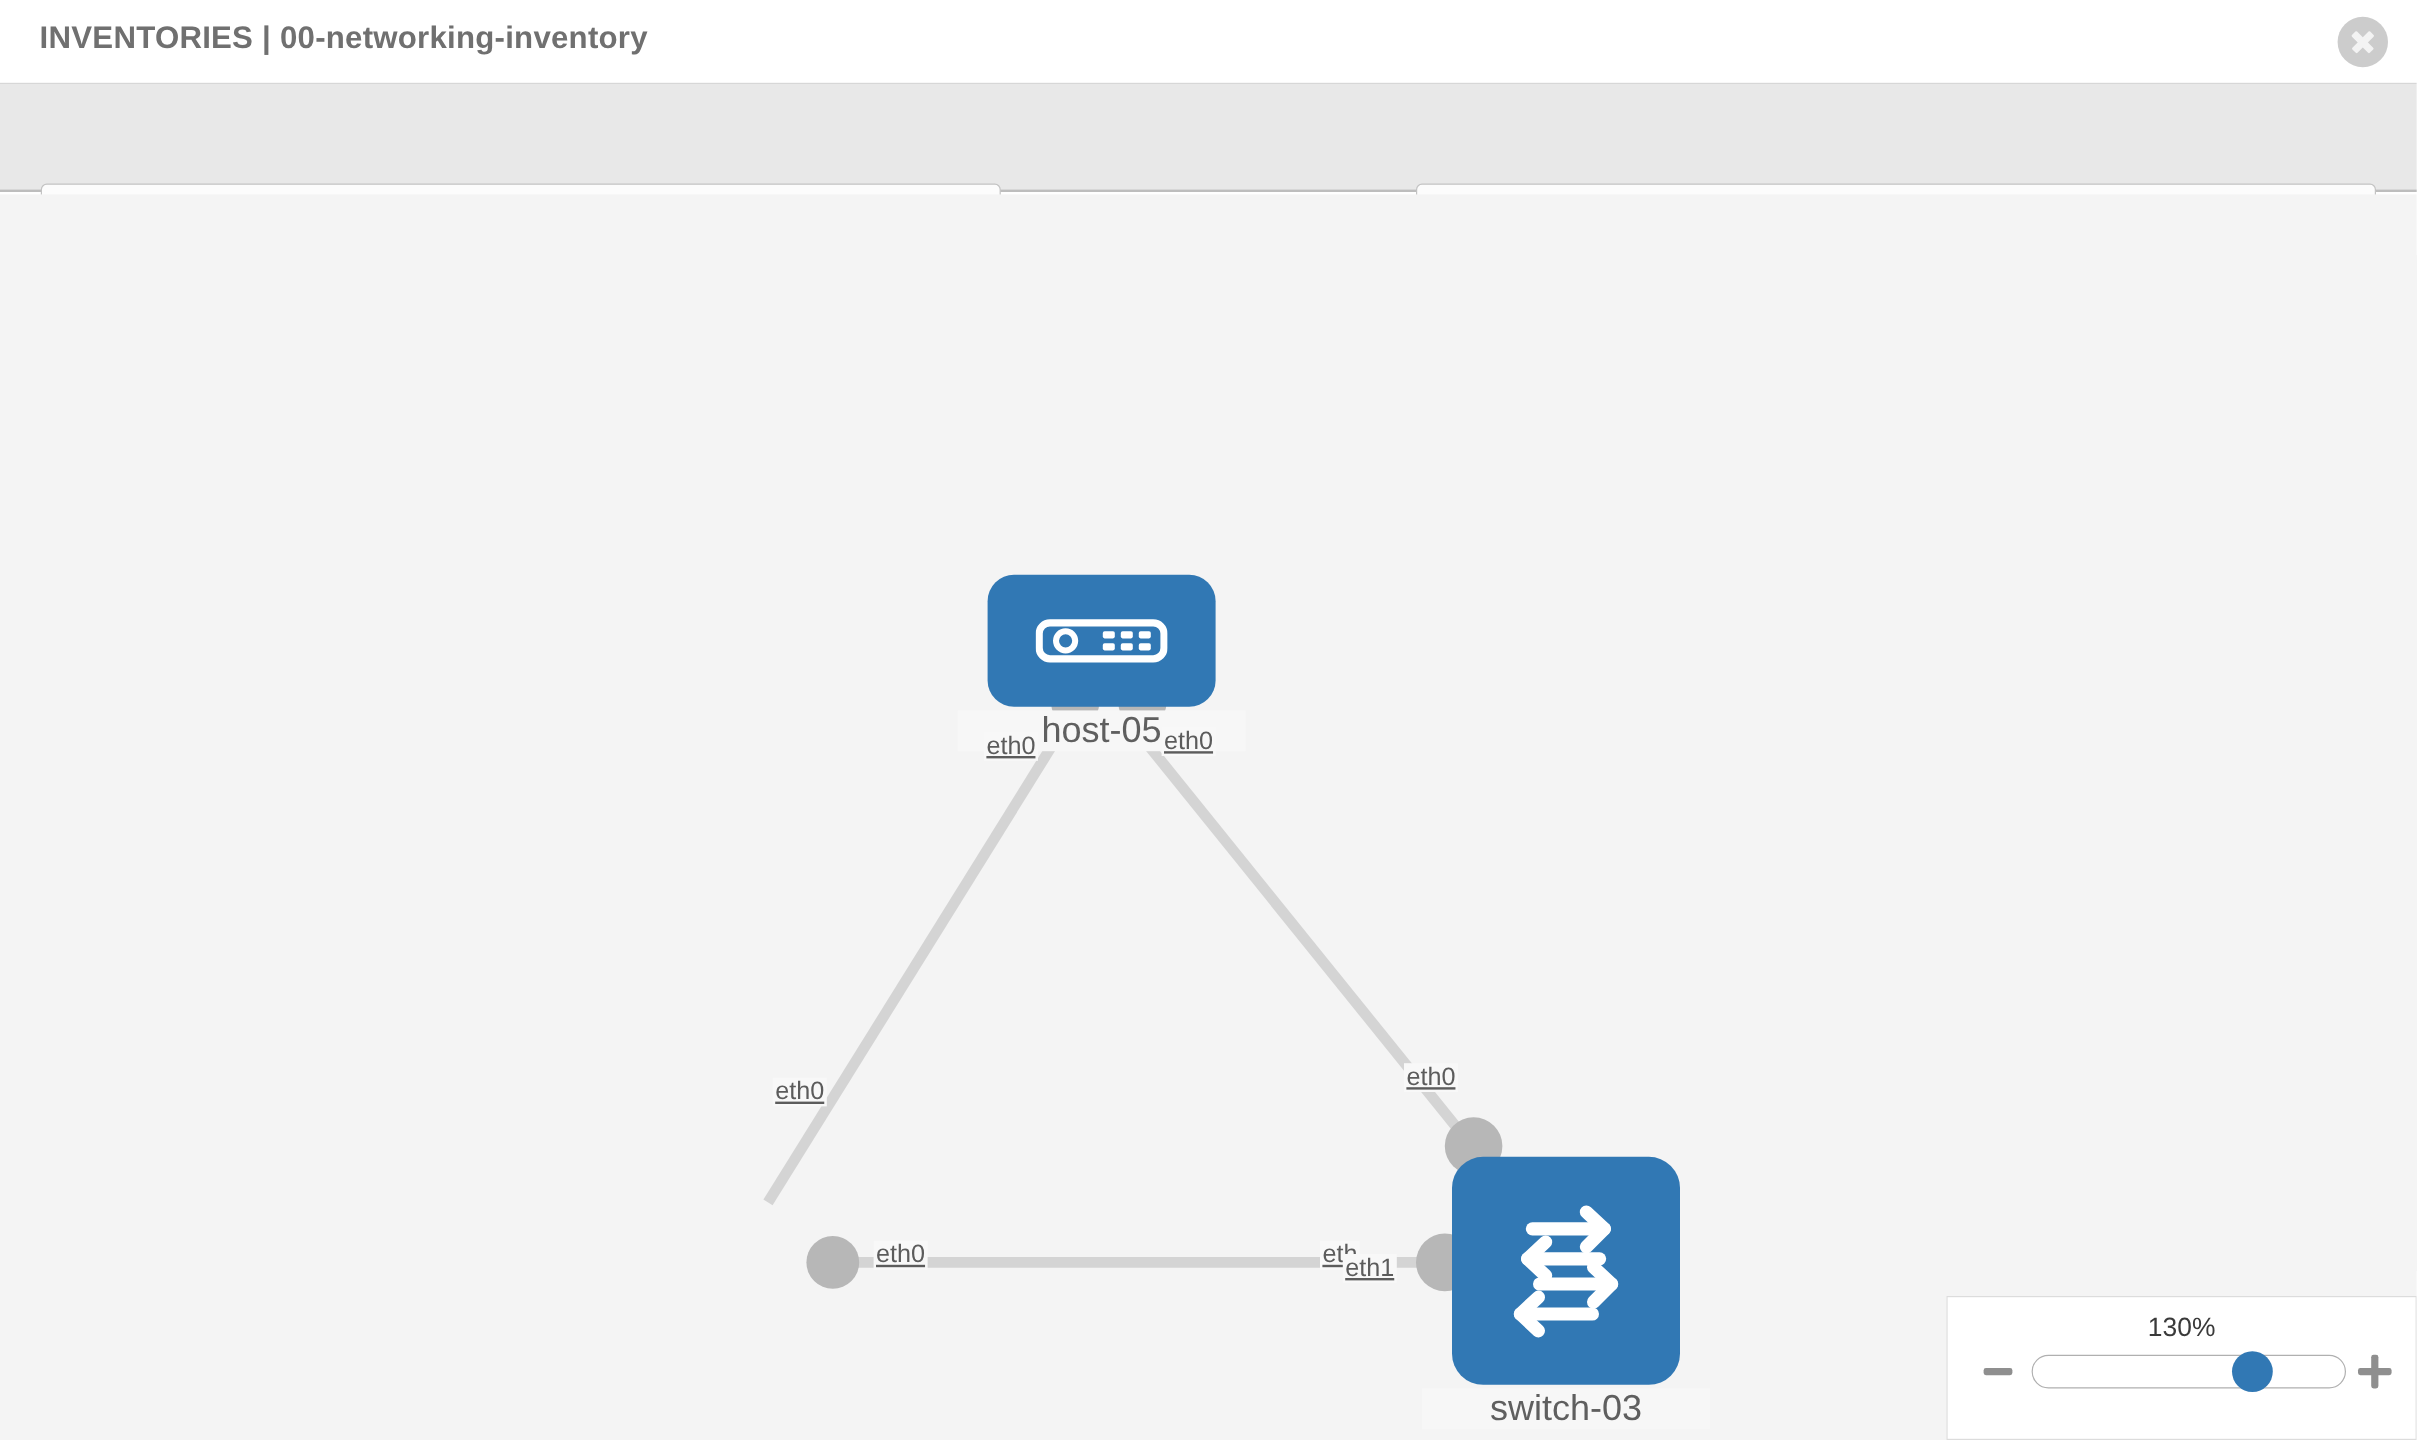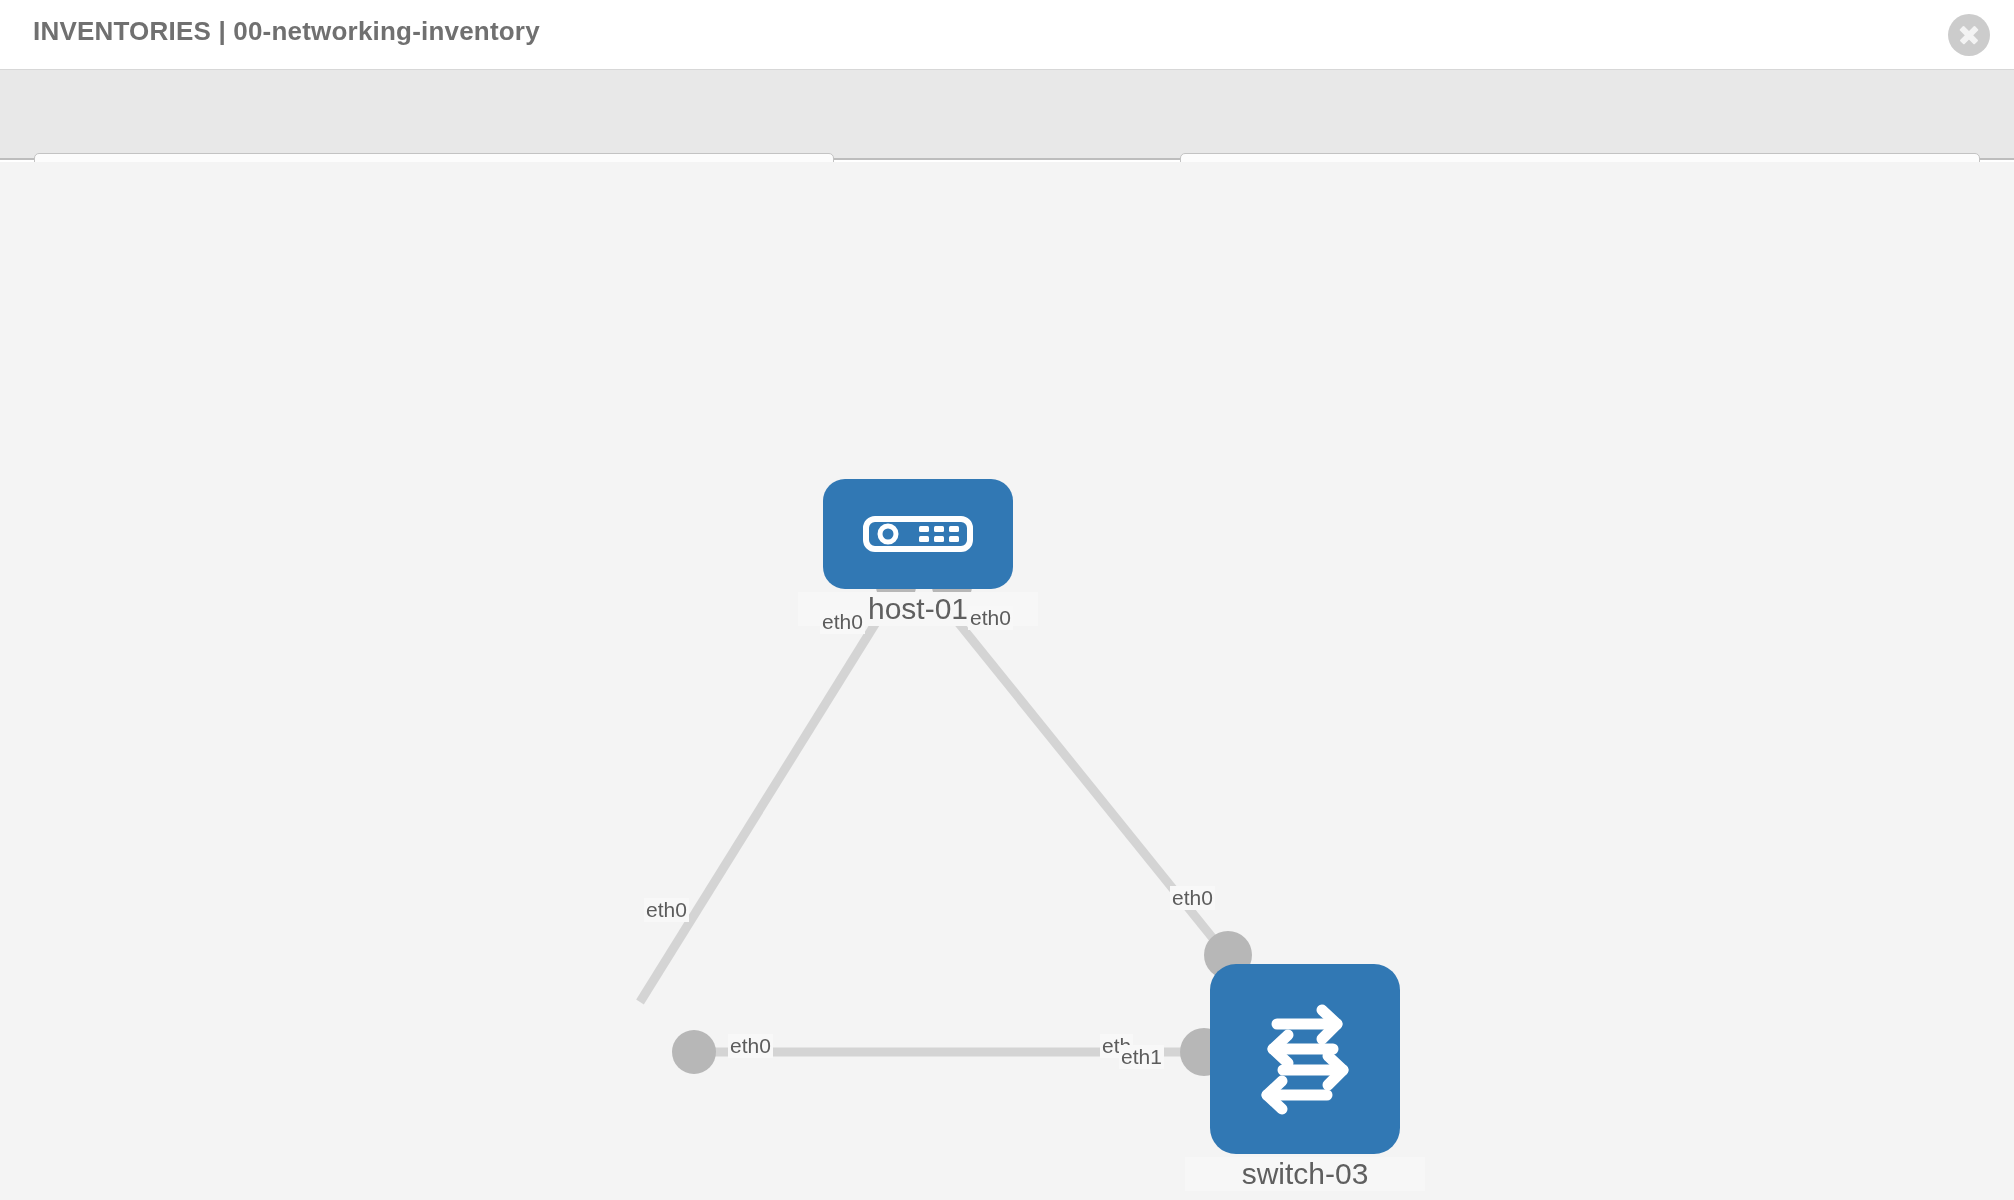--- a/index.html
+++ b/index.html
@@ -117,20 +117,21 @@
     border-radius: 50%;
     background: #b7b7b7;
   }
 
   .edge-label {
     position: absolute;
     font-size: 21px; color: #5c5c5c;
     background: #f8f8f8;
     padding: 0 2px;
     white-space: nowrap;
+    text-decoration: underline;
   }
 
   
   .zoom-panel {
     position: absolute; left: 1622px; top: 1080px;
     width: 392px; height: 120px;
     background: #ffffff;
     border: 1px solid #dcdcdc;
   }
   .zoom-level {
@@ -229,21 +230,21 @@
           <rect x="3" y="8" width="104" height="30" rx="9" ry="9" fill="none" stroke="#ffffff" stroke-width="6"></rect>
           <circle cx="25" cy="23" r="8" fill="none" stroke="#ffffff" stroke-width="5"></circle>
           <rect x="56" y="15" width="10" height="6" rx="1.5" fill="#ffffff"></rect>
           <rect x="71" y="15" width="10" height="6" rx="1.5" fill="#ffffff"></rect>
           <rect x="86" y="15" width="10" height="6" rx="1.5" fill="#ffffff"></rect>
           <rect x="56" y="25" width="10" height="6" rx="1.5" fill="#ffffff"></rect>
           <rect x="71" y="25" width="10" height="6" rx="1.5" fill="#ffffff"></rect>
           <rect x="86" y="25" width="10" height="6" rx="1.5" fill="#ffffff"></rect>
         </svg>
       </div>
-      <div class="node-label" style="left:-25px; top:113px; width:240px; font-size:30px;">host-01</div>
+      <div class="node-label" style="left:-25px; top:113px; width:240px; font-size:30px;">host-05</div>
     </div>
 
 
     <div class="node" style="left:1210px; top:802px; width:190px; height:190px;">
       <div class="shape" style="width:190px; height:190px; border-radius:26px;">
         <svg width="120" height="120" viewBox="0 0 120 120" aria-hidden="true">
           <g stroke="#ffffff" stroke-width="11" stroke-linecap="round" stroke-linejoin="round" fill="none">
 
             <line x1="32" y1="25" x2="92" y2="25"></line>
             <polyline points="77,11 92,25 77,40"></polyline>
@@ -261,15 +262,28 @@
     </div>
 
     <span class="edge-label" style="left:820px; top:448px;">eth0</span>
     <span class="edge-label" style="left:968px; top:444px;">eth0</span>
     <span class="edge-label" style="left:644px; top:736px;">eth0</span>
     <span class="edge-label" style="left:1170px; top:724px;">eth0</span>
     <span class="edge-label" style="left:728px; top:872px;">eth0</span>
     <span class="edge-label" style="left:1100px; top:872px;">eth</span>
     <span class="edge-label" style="left:1119px; top:883px;">eth1</span>
 
+    <div class="zoom-panel" style="left:1622px; top:918px;">
+      <div class="zoom-level">130%</div>
+      <div class="zoom-minus">
+        <span class="bar-h"></span>
+      </div>
+      <div class="zoom-track">
+        <span class="zoom-thumb"></span>
+      </div>
+      <div class="zoom-plus">
+        <span class="bar-h"></span>
+        <span class="bar-v"></span>
+      </div>
+    </div>
 
   </div>
 </div>
 
 </body></html>

